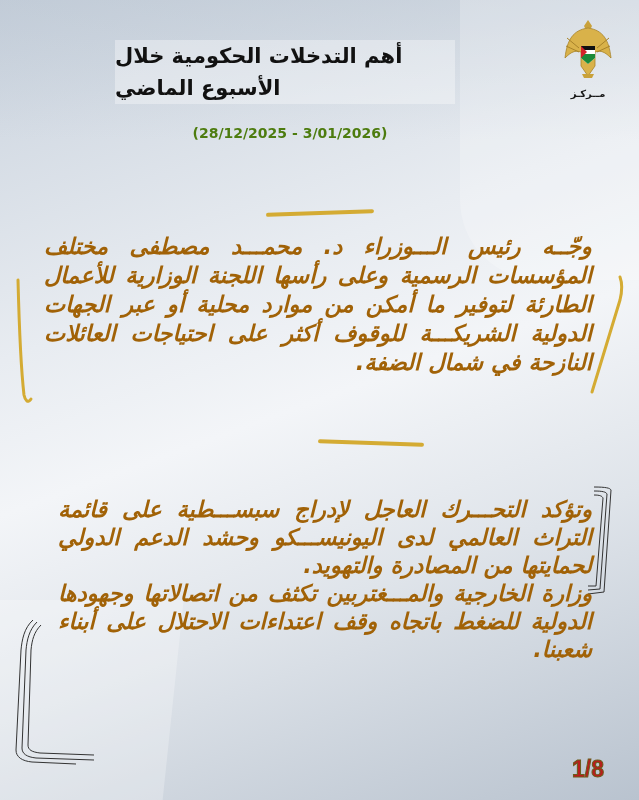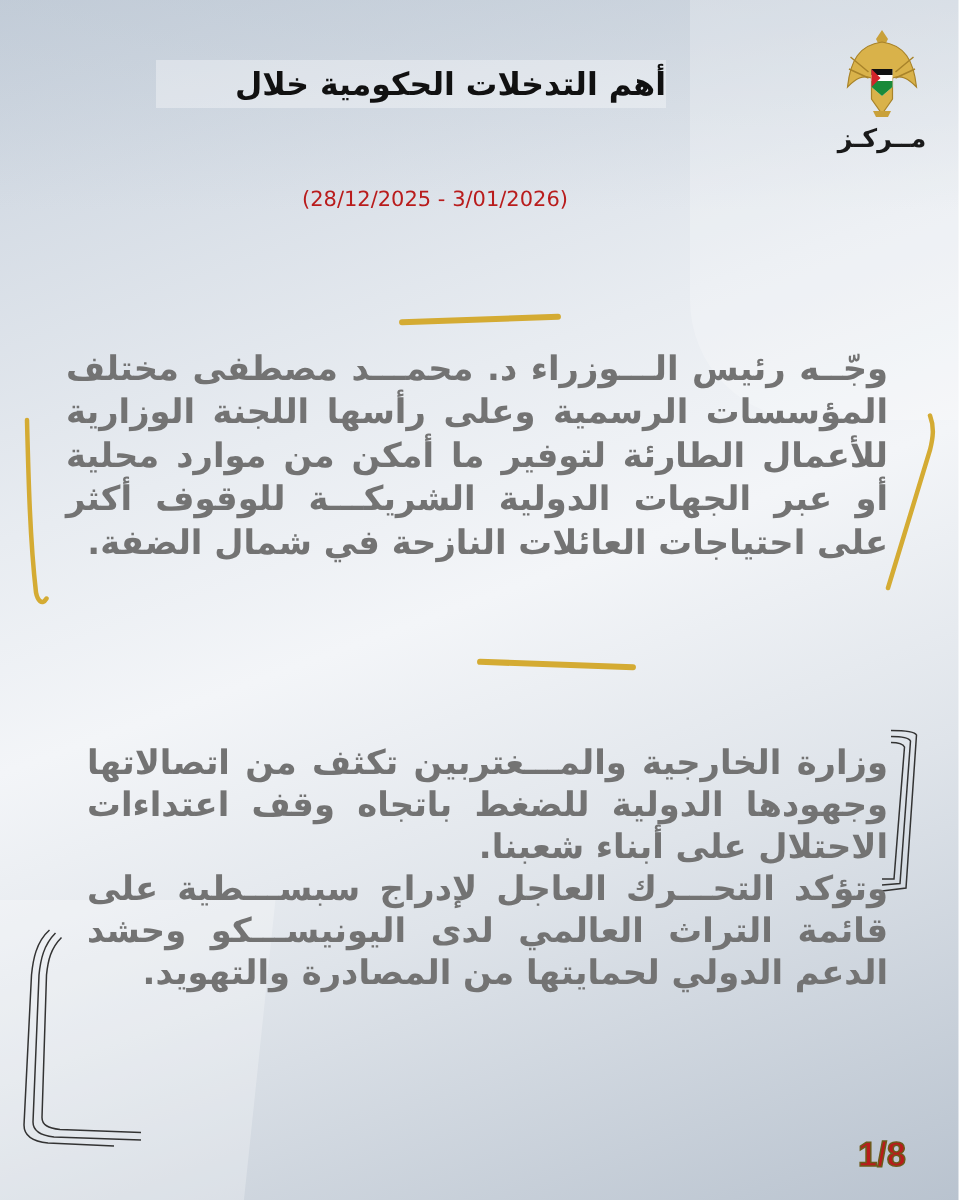--- a/index.html
+++ b/index.html
@@ -8,29 +8,29 @@
       font-family: "DejaVu Sans", sans-serif;
       background: linear-gradient(160deg, #c9d2dd 0%, #e8ecf1 35%, #f3f5f8 50%, #dfe4ea 70%, #b9c3cf 100%);
     }
     .bg-panel { position: absolute; pointer-events: none; }
     .bg-panel.p1 { left: -60px; top: 600px; width: 230px; height: 260px; background: rgba(255,255,255,0.25); transform: skewX(-6deg); border-radius: 40px 0 0 0; }
     .bg-panel.p2 { left: 460px; top: -20px; width: 220px; height: 300px; background: rgba(255,255,255,0.22); border-radius: 0 0 0 80px; }
     .bg-panel.p3 { left: 0; top: 0; width: 639px; height: 140px; background: linear-gradient(180deg, rgba(180,192,205,0.35), rgba(255,255,255,0)); }
 
     .logo { position: absolute; left: 548px; top: 18px; width: 80px; text-align: center; }
     .eagle { width: 50px; height: 62px; margin: 0 auto; position: relative; }
-    .logo-text { font-size: 17px; font-weight: bold; color: #1a1a1a; line-height: 15px; margin-top: 6px; direction: rtl; }
+    .logo-text { font-size: 10px; font-weight: bold; color: #1a1a1a; line-height: 15px; margin-top: 6px; direction: rtl; }
 
-    .title { position: absolute; left: 104px; width: 340px; top: 40px; text-align: right; direction: rtl; }
+    .title { position: absolute; left: 115px; width: 340px; top: 40px; text-align: left; direction: rtl; }
     .title-line { font-size: 21px; font-weight: bold; color: #111; line-height: 32px; background: rgba(255,255,255,0.35); }
-    .date-range { position: absolute; left: 120px; width: 340px; top: 125px; text-align: center; font-size: 14px; font-weight: normal; color: #b91c1c; }
+    .date-range { position: absolute; left: 120px; width: 340px; top: 125px; text-align: center; font-size: 14px; font-weight: bold; color: #4d7c0f; }
 
     .gold-dash { position: absolute; height: 4px; background: #d4ab33; border-radius: 2px; }
 
-    .para { position: absolute; direction: rtl; text-align: justify; text-align-last: right; font-weight: bold; color: #737373; }
+    .para { position: absolute; direction: rtl; text-align: justify; text-align-last: right; font-weight: bold; color: #a16207; font-style: italic; }
     .para p { margin: 0; }
     .para1 { left: 44px; width: 548px; top: 232px; font-size: 22.5px; line-height: 29px; }
     .para2 { left: 58px; width: 534px; top: 495px; font-size: 22.5px; line-height: 28px; }
 
     .page-num { position: absolute; left: 572px; top: 756px; font-size: 23px; font-weight: bold; color: #b91c1c; -webkit-text-stroke: 1px #6d5a1a; font-family: "Liberation Sans", sans-serif; }
     svg.deco { position: absolute; overflow: visible; }
   </style>
 </head>
 <body>
 
@@ -51,20 +51,21 @@
       <path d="M19 56 L31 56 L29 60 L21 60 Z" fill="#c9a13a"></path>
     </svg>
   </div>
   <div class="logo-text">
     <div>مــركـز</div>
   </div>
 </div>
 
 <div class="title">
   <div class="title-line">أهم التدخلات الحكومية  خلال</div>
+  <div class="title-line">الأسبوع الماضي</div>
 </div>
 <div class="date-range">(28/12/2025 - 3/01/2026)</div>
 
 <div class="gold-dash" style="left:266px; top:211px; width:108px; transform:rotate(-2deg);"></div>
 
 <svg class="deco" style="left:0;top:0;" width="639" height="800">
   <path d="M18 280 C19 320 20 360 24 395 C25 400 28 404 31 399" stroke="#d4ab33" stroke-width="3" fill="none" stroke-linecap="round"></path>
 </svg>
 <svg class="deco" style="left:0;top:0;" width="639" height="800">
   <path d="M620 277 C623 285 622 292 620 300 L592 392" stroke="#d4ab33" stroke-width="3" fill="none" stroke-linecap="round"></path>
@@ -76,22 +77,22 @@
 
 <div class="gold-dash" style="left:318px; top:441px; width:106px; transform:rotate(2deg);"></div>
 
 <svg class="deco" style="left:0;top:0;" width="639" height="800">
   <path d="M594 487 C606 487 610 488 611 490 L604 592 L588 594" stroke="#333" stroke-width="1" fill="none"></path>
   <path d="M594 491 C603 491 606 492 607 494 L600 589 L588 590" stroke="#333" stroke-width="1" fill="none"></path>
   <path d="M594 495 C600 495 602 496 603 498 L596 586 L588 586" stroke="#333" stroke-width="1" fill="none"></path>
 </svg>
 
 <div class="para para2">
+  <p>وتؤكد التحـــرك العاجل لإدراج سبســـطية على قائمة التراث العالمي لدى اليونيســـكو وحشد الدعم الدولي لحمايتها من المصادرة والتهويد.</p>
   <p>وزارة الخارجية والمـــغتربين تكثف من اتصالاتها وجهودها الدولية للضغط باتجاه وقف اعتداءات الاحتلال على أبناء شعبنا.</p>
-  <p>وتؤكد التحـــرك العاجل لإدراج سبســـطية على قائمة التراث العالمي لدى اليونيســـكو وحشد الدعم الدولي لحمايتها من المصادرة والتهويد.</p>
 </div>
 
 <svg class="deco" style="left:0;top:0;" width="639" height="800">
   <path d="M41 625 C34 632 32 640 31 650 L28 745 C28 750 32 752 40 753 L94 755" stroke="#333" stroke-width="1" fill="none"></path>
   <path d="M37 622 C29 630 27 640 26 650 L22 748 C22 754 27 757 36 758 L94 760" stroke="#333" stroke-width="1" fill="none"></path>
   <path d="M33 620 C24 628 22 640 21 650 L16 750 C16 757 22 761 32 762 L76 764" stroke="#333" stroke-width="1" fill="none"></path>
 </svg>
 
 <div class="page-num">1/8</div>
 

